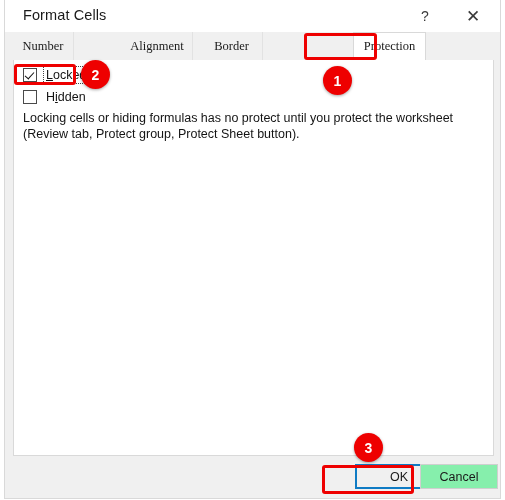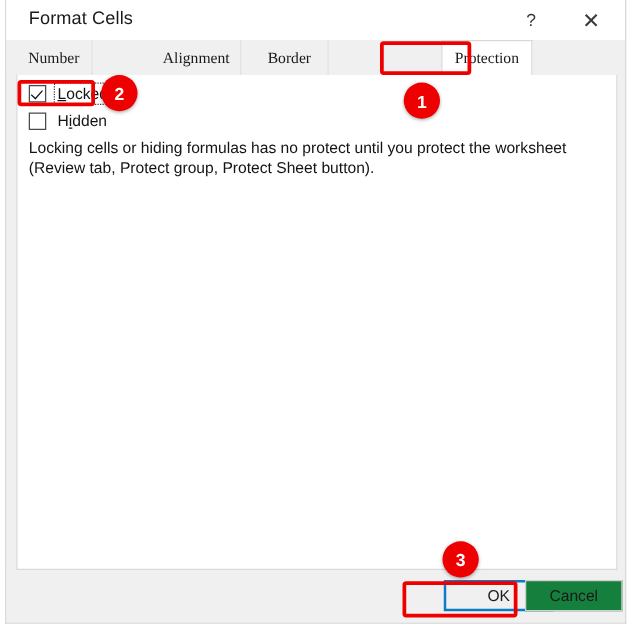--- a/index.html
+++ b/index.html
@@ -172,21 +172,21 @@
     bottom: 0;
     width: 100%;
     height: 42px;
     background: #f0f0f0;
   }
   .btn {
     position: absolute;
     top: 8px;
     height: 25px;
     width: 78px;
-    background: #15803d;
+    background: #86efac;
     border: 1px solid #cfcfcf;
     box-sizing: border-box;
     font-size: 12.5px;
     color: #1a1a1a;
     font-family: "Liberation Sans", sans-serif;
     display: flex;
     align-items: center;
     justify-content: center;
     padding: 0;
   }

